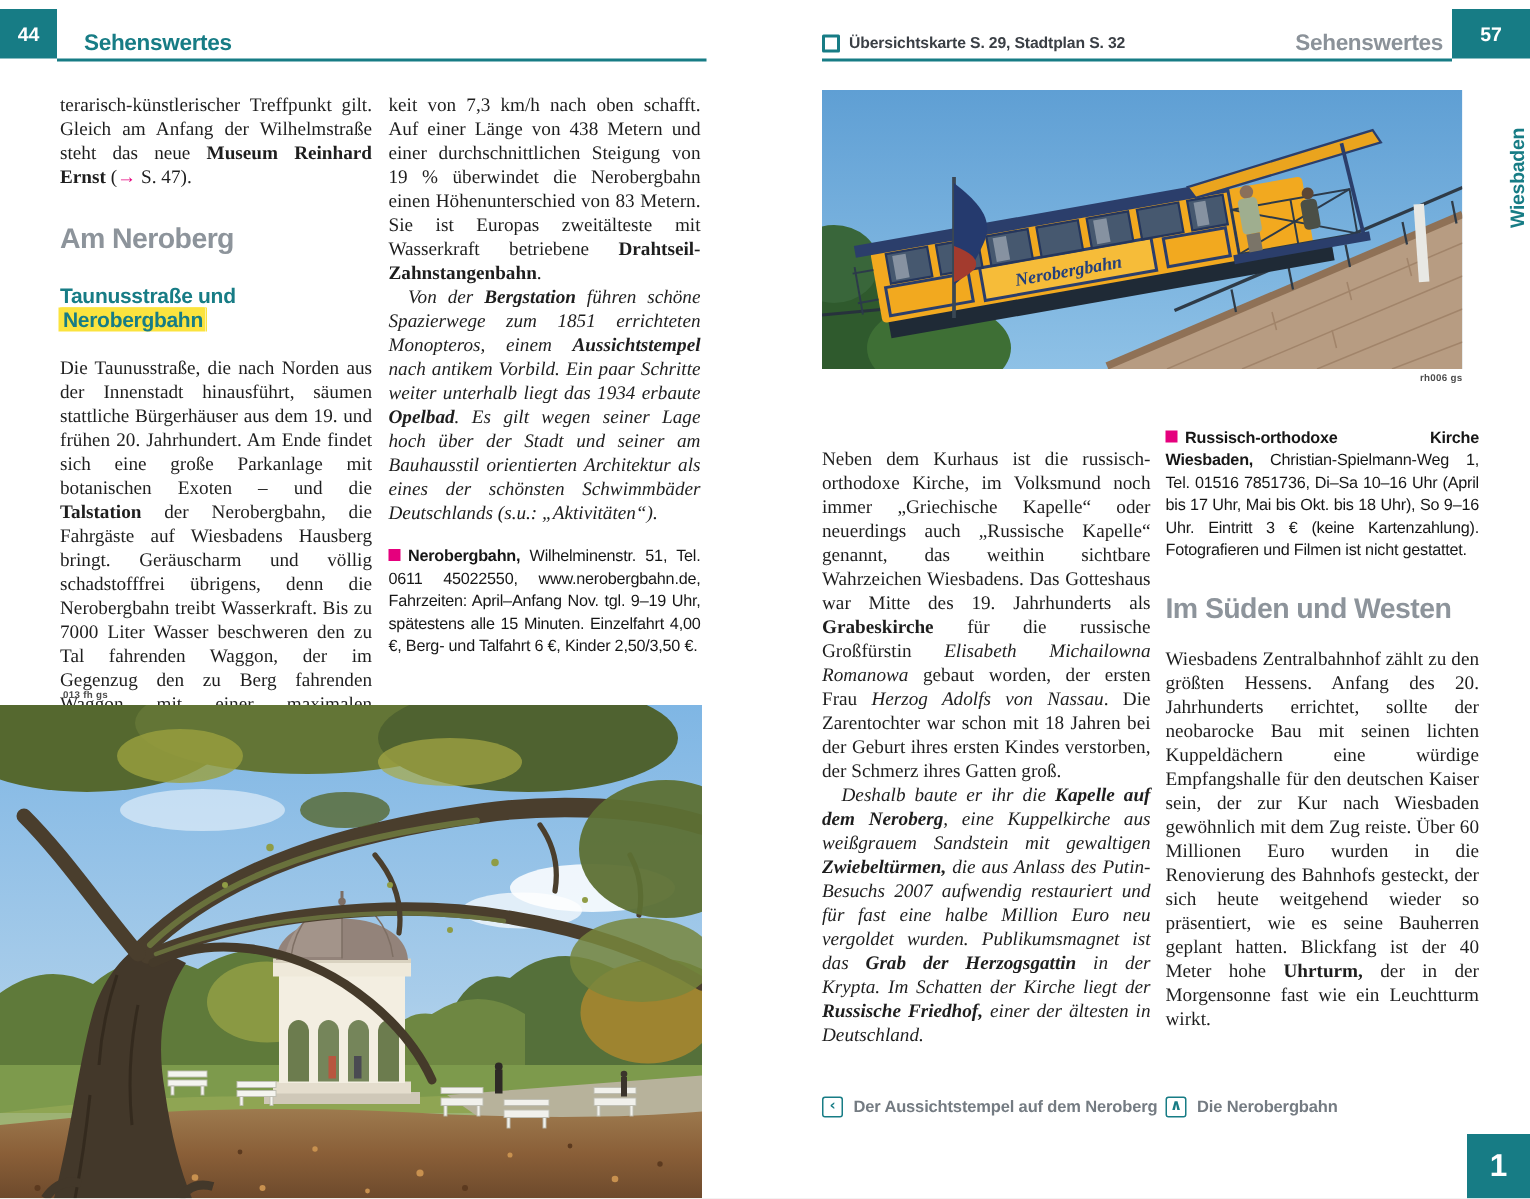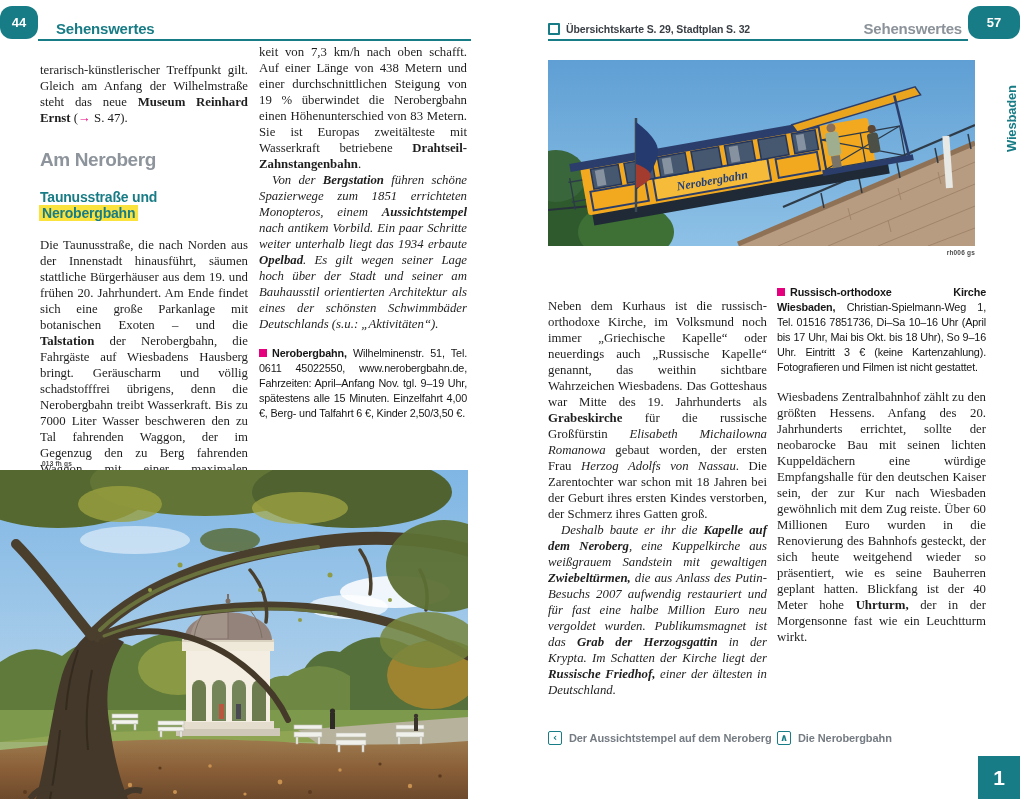--- a/index.html
+++ b/index.html
@@ -1,21 +1,21 @@
 <!DOCTYPE html>
 <html><head>
 <meta charset="utf-8">
 <style>
   html,body{margin:0;padding:0;background:#e9e9e9;}
   .page{position:relative;width:1020px;height:799px;background:#ffffff;overflow:hidden;
         font-family:"Liberation Sans",sans-serif;}
   
   .numbox{position:absolute;top:6px;height:33px;background:#177c85;color:#fff;
           display:flex;align-items:center;justify-content:center;
-          font:700 13px "Liberation Sans",sans-serif;border-radius:12px;}
+          font:700 13px "Liberation Sans",sans-serif;}
   .numbox.l{left:0;width:38px;}
   .numbox.r{left:968px;width:52px;}
   .runhead{position:absolute;font:700 15px "Liberation Sans",sans-serif;letter-spacing:-.2px;}
   .runhead.l{left:56px;top:20px;color:#177c85;}
   .runhead.r{left:700px;top:20px;width:262px;text-align:right;color:#8b9299;}
   .hrule{position:absolute;top:39px;height:2px;background:#177c85;}
   .hrule.l{left:38px;width:433px;}
   .hrule.r{left:548px;width:420px;}
   .mapref{position:absolute;left:548px;top:23px;display:flex;align-items:center;gap:6px;}
   .mapref .sq{width:8px;height:8px;border:2px solid #177c85;border-radius:1px;}
@@ -79,21 +79,21 @@
   <div class="marginlabel">Wiesbaden</div>
 
   <div class="col" style="left:40px;top:62px;width:208px;">
     <p class="serif"><span>terarisch-künstlerischer Treffpunkt gilt. Gleich am Anfang der Wilhelmstraße steht das neue </span><span class="b">Museum Reinhard Ernst</span><span> (</span><span class="mag">→</span><span> S. 47).</span></p>
     <h2 class="sect">Am Neroberg</h2>
     <h3 class="sub"><span>Taunusstraße und </span><span class="hl">Nerobergbahn</span></h3>
     <p class="serif mt16"><span>Die Taunusstraße, die nach Norden aus der Innenstadt hinausführt, säumen stattliche Bürgerhäuser aus dem 19. und frühen 20. Jahrhundert. Am Ende findet sich eine große Parkanlage mit botanischen Exoten – und die </span><span class="b">Talstation</span><span> der Nerobergbahn, die Fahrgäste auf Wiesbadens Hausberg bringt. Geräuscharm und völlig schadstofffrei übrigens, denn die Nerobergbahn treibt Wasserkraft. Bis zu 7000 Liter Wasser beschweren den zu Tal fahrenden Waggon, der im Gegenzug den zu Berg fahrenden Waggon mit einer maximalen Geschwindig-</span></p>
   </div>
   <div class="credit" style="left:42px;top:461px;">013 fh gs</div>
 
-  <div class="col" style="left:259px;top:44px;width:208px;">
+  <div class="col" style="left:259px;top:62px;width:208px;">
     <p class="serif"><span>keit von 7,3 km/h nach oben schafft. Auf einer Länge von 438 Metern und einer durchschnittlichen Steigung von 19 % überwindet die Nerobergbahn einen Höhenunterschied von 83 Metern. Sie ist Europas zweitälteste mit Wasserkraft betriebene </span><span class="b">Drahtseil-Zahnstangenbahn</span><span>.</span></p>
     <p class="serif indent"><span>Von der </span><span class="b">Bergstation</span><span> führen schöne Spazierwege zum 1851 errichteten Monopteros, einem </span><span class="b">Aussichtstempel</span><span> nach antikem Vorbild. Ein paar Schritte weiter unterhalb liegt das 1934 erbaute </span><span class="b">Opelbad</span><span>. Es gilt wegen seiner Lage hoch über der Stadt und seiner am Bauhausstil orientierten Architektur als eines der schönsten Schwimmbäder Deutschlands (s.u.: „Aktivitäten“).</span></p>
     <div class="info"><span class="bullet"></span><span><span class="b">Nerobergbahn,</span><span> Wilhelminenstr. 51, Tel. 0611 45022550, www.nerobergbahn.de, Fahrzeiten: April–Anfang Nov. tgl. 9–19 Uhr, spätestens alle 15 Minuten. Einzelfahrt 4,00 €, Berg- und Talfahrt 6 €, Kinder 2,50/3,50 €.</span></span></div>
   </div>
 
   <div class="photo" style="left:0;top:470px;width:468px;height:329px;">
     <svg width="468" height="329" viewBox="0 0 468 329">
       <defs>
         <linearGradient id="sky1" x1="0" y1="0" x2="0" y2="1">
           <stop offset="0" stop-color="#7fb6e4"></stop>
@@ -329,20 +329,21 @@
   </div>
   <div class="credit" style="left:548px;top:250px;width:427px;text-align:right;">rh006 gs</div>
 
   <div class="col" style="left:548px;top:285px;width:219px;">
     <p class="serif mt13"><span>Neben dem Kurhaus ist die russisch-orthodoxe Kirche, im Volksmund noch immer „Griechische Kapelle“ oder neuerdings auch „Russische Kapelle“ genannt, das weithin sichtbare Wahrzeichen Wiesbadens. Das Gotteshaus war Mitte des 19. Jahrhunderts als </span><span class="b">Grabeskirche</span><span> für die russische Großfürstin </span><span class="i">Elisabeth Michailowna Romanowa</span><span> gebaut worden, der ersten Frau </span><span class="i">Herzog Adolfs von Nassau</span><span>. Die Zarentochter war schon mit 18 Jahren bei der Geburt ihres ersten Kindes verstorben, der Schmerz ihres Gatten groß.</span></p>
     <p class="serif indent"><span>Deshalb baute er ihr die </span><span class="b">Kapelle auf dem Neroberg</span><span>, eine Kuppelkirche aus weißgrauem Sandstein mit gewaltigen </span><span class="b">Zwiebeltürmen,</span><span> die aus Anlass des Putin-Besuchs 2007 aufwendig restauriert und für fast eine halbe Million Euro neu vergoldet wurden. Publikumsmagnet ist das </span><span class="b">Grab der Herzogsgattin</span><span> in der Krypta. Im Schatten der Kirche liegt der </span><span class="b">Russische Friedhof,</span><span> einer der ältesten in Deutschland.</span></p>
   </div>
 
   <div class="col" style="left:777px;top:285px;width:209px;">
     <div class="info first"><span class="bullet"></span><span><span class="b">Russisch-orthodoxe Kirche Wiesbaden,</span><span> Christian-Spielmann-Weg 1, Tel. 01516 7851736, Di–Sa 10–16 Uhr (April bis 17 Uhr, Mai bis Okt. bis 18 Uhr), So 9–16 Uhr. Eintritt 3 € (keine Kartenzahlung). Fotografieren und Filmen ist nicht gestattet.</span></span></div>
+    <h2 class="sect" style="margin-top:22px;">Im Süden und Westen</h2>
     <p class="serif" style="margin-top:14px;"><span>Wiesbadens Zentralbahnhof zählt zu den größten Hessens. Anfang des 20. Jahrhunderts errichtet, sollte der neobarocke Bau mit seinen lichten Kuppeldächern eine würdige Empfangshalle für den deutschen Kaiser sein, der zur Kur nach Wiesbaden gewöhnlich mit dem Zug reiste. Über 60 Millionen Euro wurden in die Renovierung des Bahnhofs gesteckt, der sich heute weitgehend wieder so präsentiert, wie es seine Bauherren geplant hatten. Blickfang ist der 40 Meter hohe </span><span class="b">Uhrturm,</span><span> der in der Morgensonne fast wie ein Leuchtturm wirkt.</span></p>
   </div>
 
   <div class="caption" style="left:548px;">
     <span class="capicon">‹</span>
     <span>Der Aussichtstempel auf dem Neroberg</span>
   </div>
   <div class="caption" style="left:777px;">
     <span class="capicon">∧</span>
     <span>Die Nerobergbahn</span>

